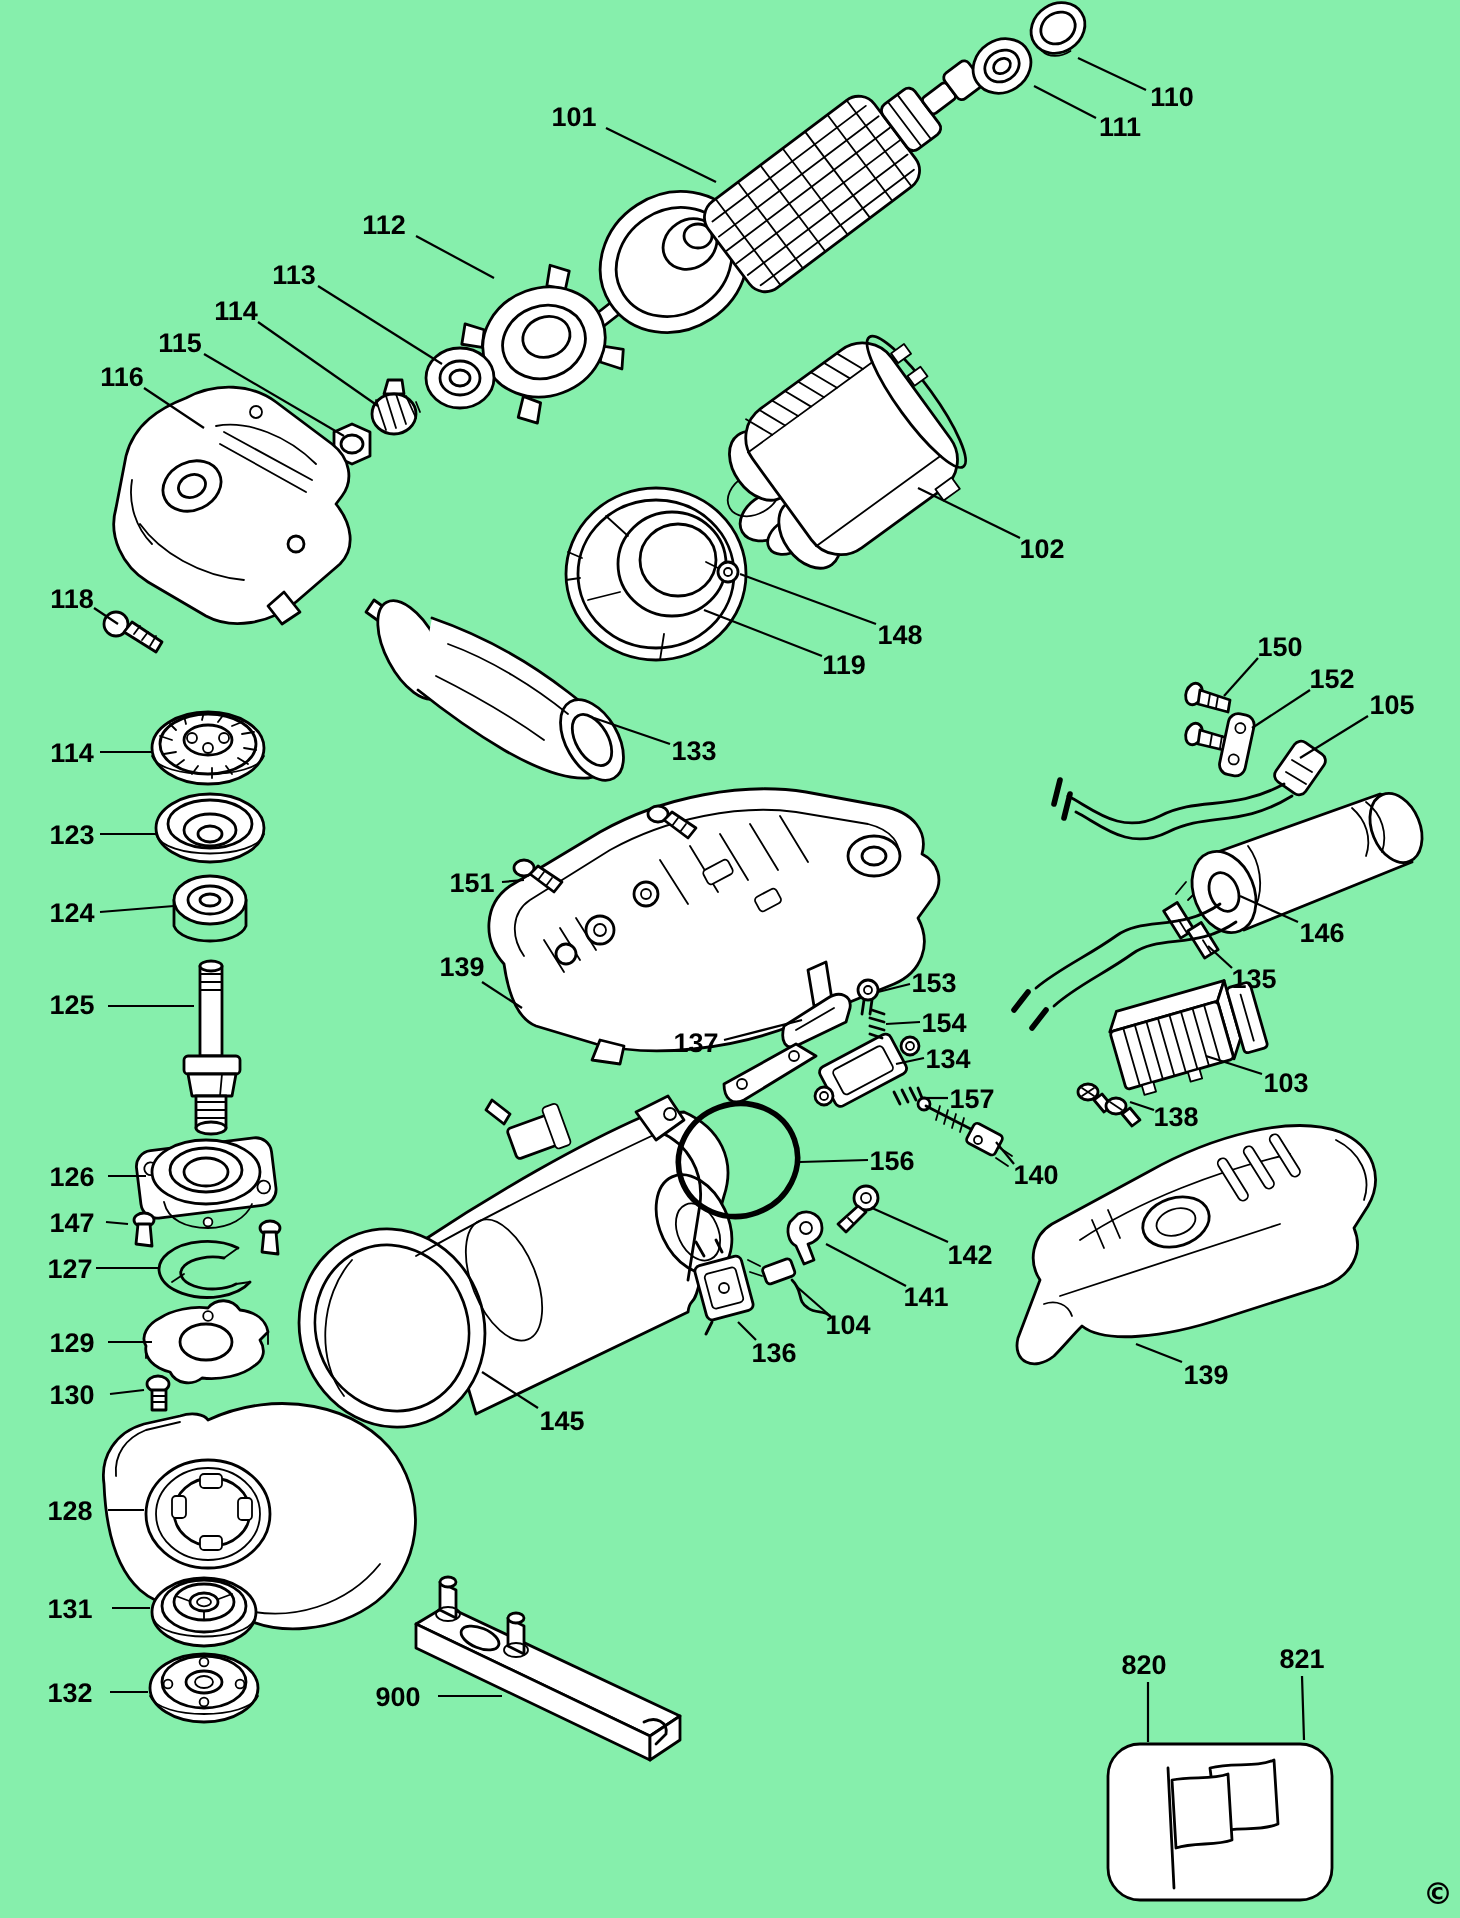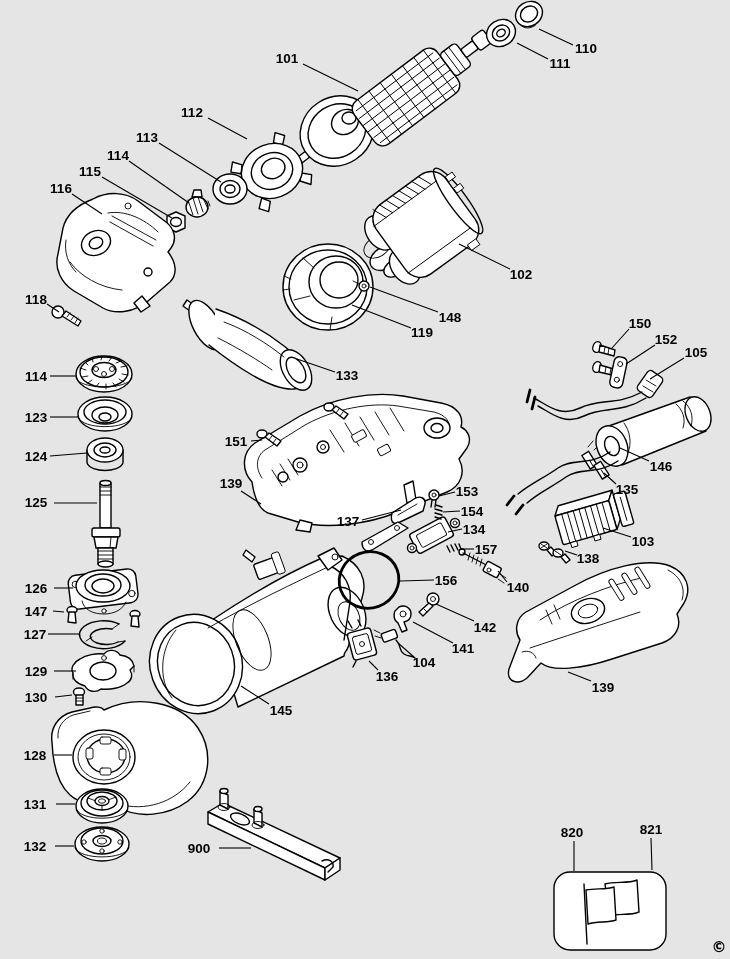--- a/index.html
+++ b/index.html
@@ -1,16 +1,16 @@
 <!DOCTYPE html>
 <html><head>
 <meta charset="utf-8">
 <style>
   html,body{margin:0;padding:0;background:#ffffff;}
-  .page{position:relative;width:730px;height:959px;background:#e5e5e5;overflow:hidden;}
+  .page{position:relative;width:730px;height:959px;background:#86efac;overflow:hidden;}
   svg{display:block;}
   svg .ln{stroke:#000;stroke-width:1.4;fill:#fff;stroke-linecap:round;stroke-linejoin:round;}
   svg .nf{fill:none;}
   svg .thin{stroke-width:0.9;}
   svg .thick{stroke-width:2.8;}
   svg .leader{stroke:#000;stroke-width:1.1;}
   svg .plabel{font:bold 13.5px "Liberation Sans",sans-serif;fill:#000;text-anchor:middle;}
   svg .copyright{font:bold 15px "DejaVu Sans",sans-serif;fill:#000;text-anchor:middle;}
 </style>
 </head>

